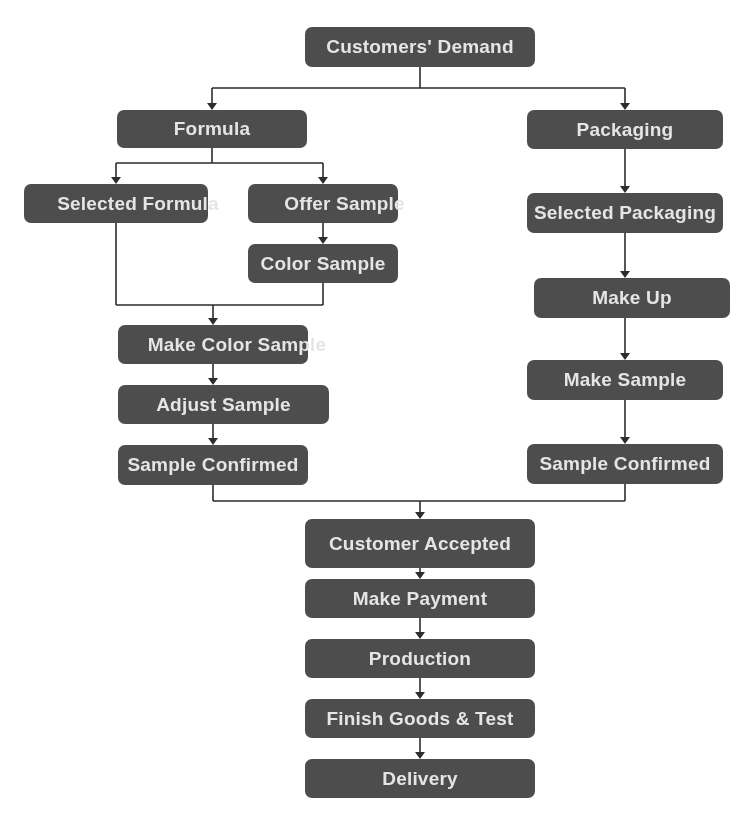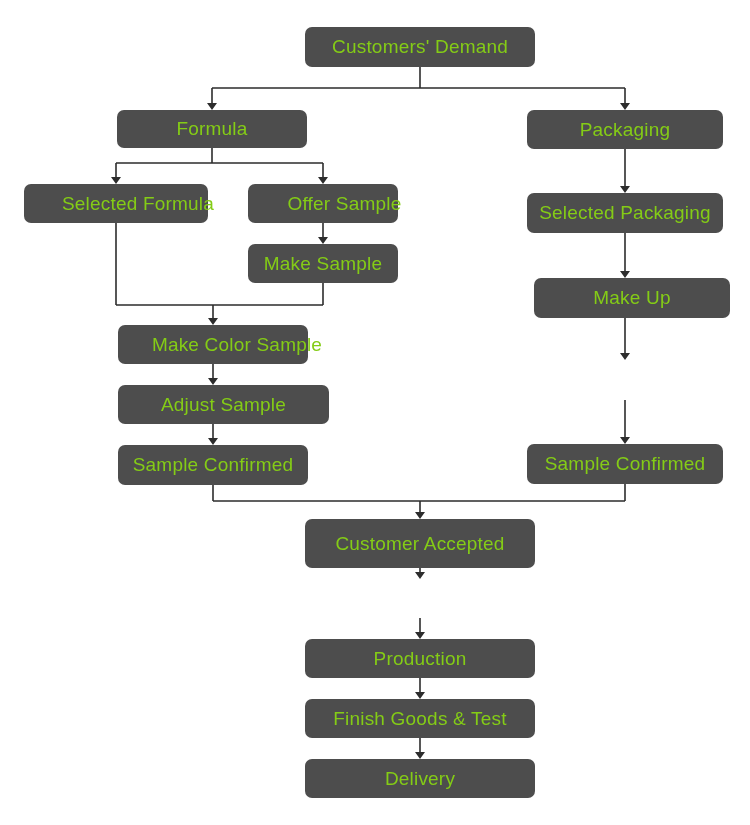--- a/index.html
+++ b/index.html
@@ -20,27 +20,27 @@
     left: 0;
     top: 0;
     width: 750px;
     height: 825px;
     pointer-events: none;
   }
   .node {
     position: absolute;
     box-sizing: border-box;
     background: #4d4d4d;
-    color: #84cc16;
+    color: #e5e5e5;
     border-radius: 7px;
     display: flex;
     align-items: center;
     justify-content: center;
     font-size: 19px;
-    font-weight: 400;
+    font-weight: 700;
     letter-spacing: 0.2px;
     white-space: nowrap;
     text-align: center;
   }
 </style>
 </head>
 <body>
 
 <div id="stage">
 
@@ -75,37 +75,39 @@
   <div class="node" style="left:305px; top:27px; width:230px; height:40px;">Customers' Demand</div>
 
   <div class="node" style="left:117px; top:110px; width:190px; height:38px;">Formula</div>
 
   <div class="node" style="left:527px; top:110px; width:196px; height:39px;text-align:center;">Packaging</div>
 
   <div class="node" style="left:24px; top:184px; width:184px; height:39px;padding-left:44px;">Selected Formula</div>
 
   <div class="node" style="left:248px; top:184px; width:150px; height:39px;padding-left:43px;">Offer Sample</div>
 
-  <div class="node" style="left:248px; top:244px; width:150px; height:39px;">Make Sample</div>
+  <div class="node" style="left:248px; top:244px; width:150px; height:39px;">Color Sample</div>
 
   <div class="node" style="left:527px; top:193px; width:196px; height:40px;">Selected Packaging</div>
 
   <div class="node" style="left:118px; top:325px; width:190px; height:39px;padding-left:48px;">Make Color Sample</div>
 
   <div class="node" style="left:534px; top:278px; width:196px; height:40px;">Make Up</div>
 
   <div class="node" style="left:118px; top:385px; width:211px; height:39px;">Adjust Sample</div>
 
+  <div class="node" style="left:527px; top:360px; width:196px; height:40px;">Make Sample</div>
 
   <div class="node" style="left:118px; top:445px; width:190px; height:40px;">Sample Confirmed</div>
 
   <div class="node" style="left:527px; top:444px; width:196px; height:40px;">Sample Confirmed</div>
 
   <div class="node" style="left:305px; top:519px; width:230px; height:49px;">Customer Accepted</div>
 
+  <div class="node" style="left:305px; top:579px; width:230px; height:39px;">Make Payment</div>
 
   <div class="node" style="left:305px; top:639px; width:230px; height:39px;">Production</div>
 
   <div class="node" style="left:305px; top:699px; width:230px; height:39px;">Finish Goods &amp; Test</div>
 
   <div class="node" style="left:305px; top:759px; width:230px; height:39px;">Delivery</div>
 
 </div>
 
 </body></html>

